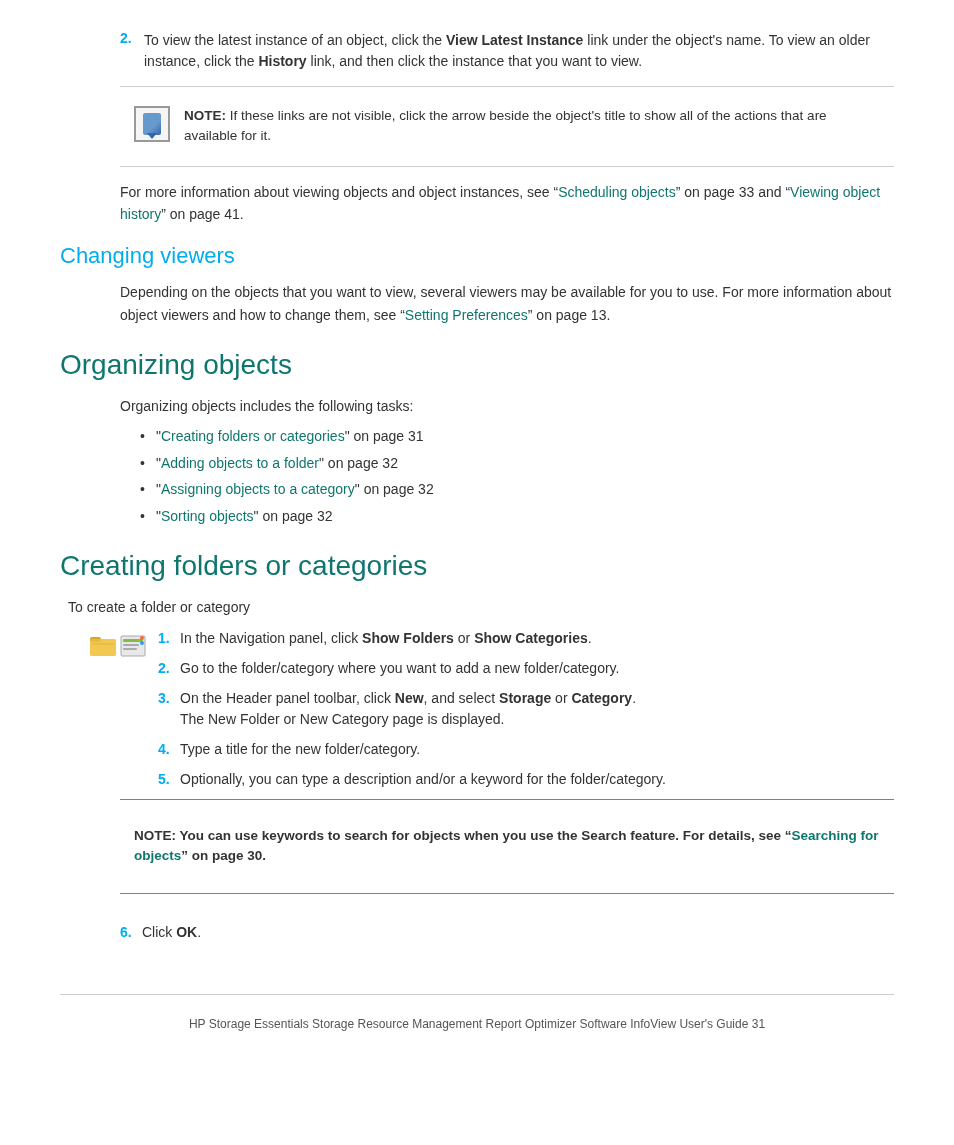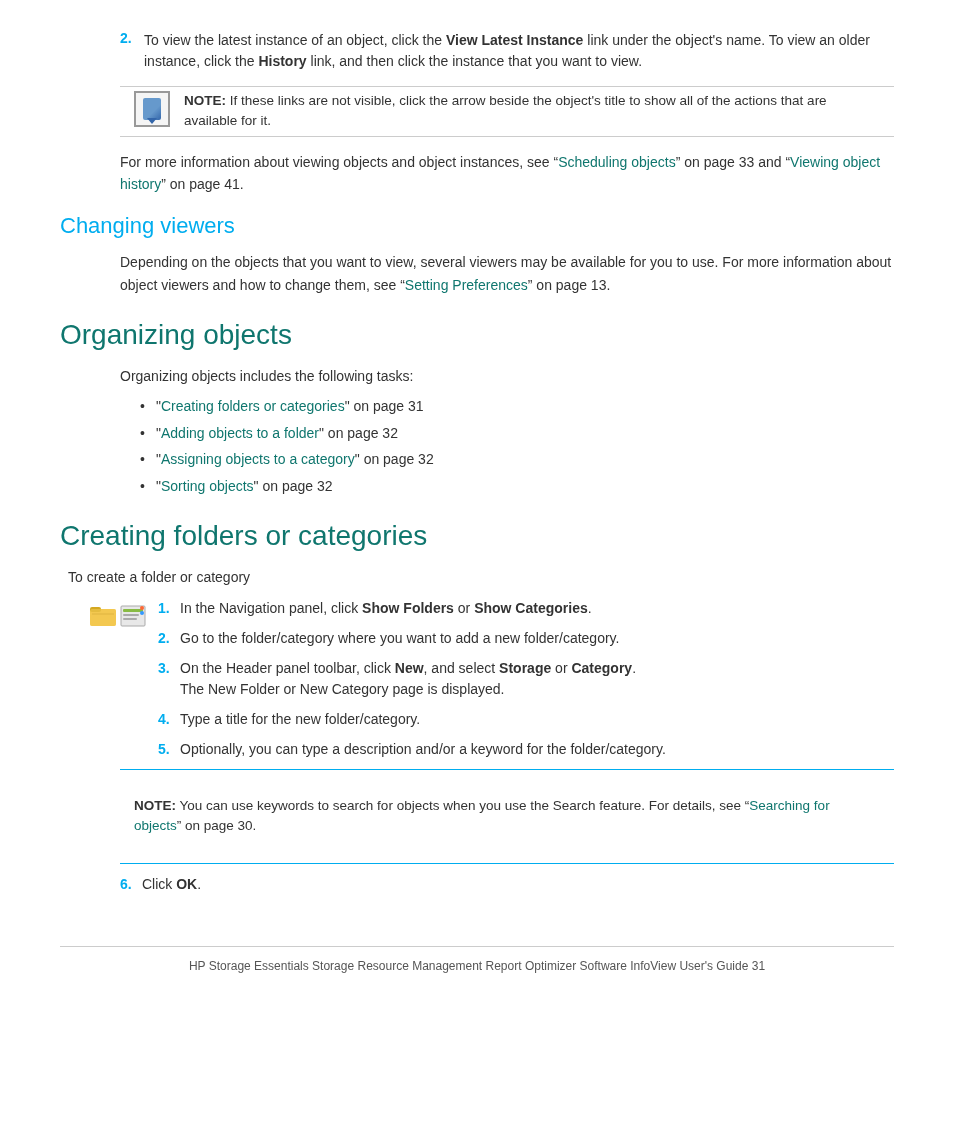--- a/index.html
+++ b/index.html
@@ -34,21 +34,21 @@
     }
     .top-numbered .text {
       flex: 1;
       line-height: 1.5;
     }
 
     
     .note-box {
       border-top: 1px solid #ccc;
       border-bottom: 1px solid #ccc;
-      padding: 4px 14px;
+      padding: 19px 14px;
       margin-bottom: 14px;
       display: flex;
       align-items: flex-start;
       gap: 14px;
       margin-left: 60px;
       margin-right: 0;
     }
     .note-icon {
       width: 36px;
       height: 36px;
@@ -172,31 +172,32 @@
       display: flex;
       gap: 2px;
       padding-top: 2px;
     }
 
     
     .note-box-small {
       border-top: 1px solid #00adef;
       border-bottom: 1px solid #00adef;
       padding: 26px 14px;
-      margin-bottom: 10px;
+      margin-bottom: 28px;
       margin-left: 60px;
       font-size: 13.5px;
       line-height: 1.55;
+      font-weight: bold;
     }
 
     
     .page-footer {
       margin-top: 50px;
       border-top: 1px solid #ccc;
-      padding-top: 12px;
+      padding-top: 22px;
       font-size: 12px;
       color: #555;
       text-align: center;
     }
   </style>
 </head>
 <body>
 
 <div class="page-content">
 

